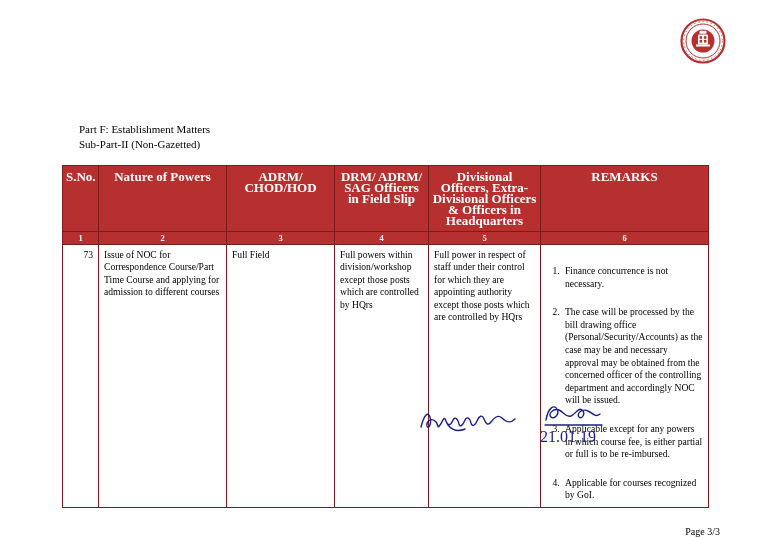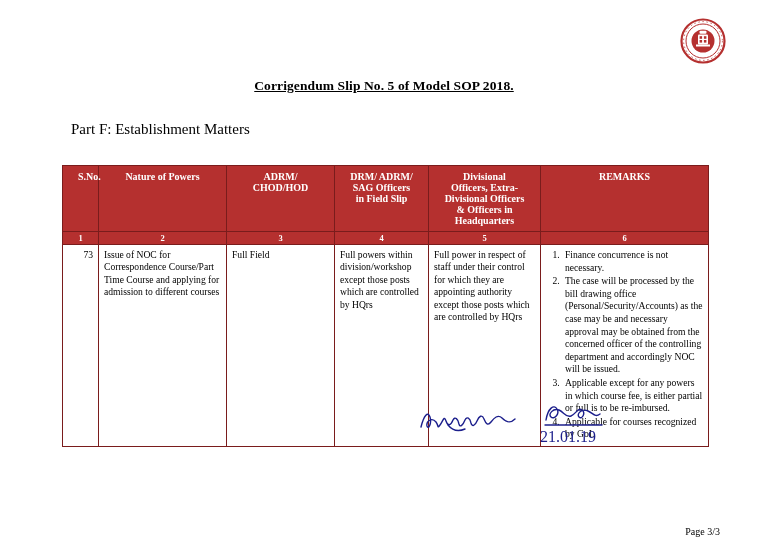--- a/index.html
+++ b/index.html
@@ -41,22 +41,22 @@
     text-align: center;
     font-size: 13.5px;
     font-weight: bold;
     text-decoration: underline;
     letter-spacing: 0.1px;
   }
 
   
   .part-heading {
     position: absolute;
-    left: 71px;
-    font-size: 15px;
+    left: 79px;
+    font-size: 11px;
     line-height: 15px;
   }
   .part-heading.line1 { top: 122px; }
   .part-heading.line2 { top: 137px; }
 
   
   .table-wrap {
     position: absolute;
     left: 62px;
     top: 165px;
@@ -67,25 +67,25 @@
     width: 100%;
     table-layout: fixed;
   }
   table.sop th, table.sop td {
     border: 1px solid #7a1c1c;
     vertical-align: top;
   }
   thead th {
     background: #b5302f;
     color: #ffffff;
-    font-size: 10px;
+    font-size: 13px;
     font-weight: bold;
     text-align: center;
     vertical-align: middle;
-    padding: 5px 15px;
+    padding: 5px 3px;
     line-height: 11px;
   }
   tr.numrow td {
     background: #b5302f;
     color: #ffffff;
     font-size: 8.5px;
     font-weight: bold;
     text-align: center;
     padding: 1px 2px;
     line-height: 10px;
@@ -99,21 +99,21 @@
     height: 160px;
   }
   td.c-sno { text-align: right; }
 
   ol.remarks {
     margin: 0;
     padding: 0 0 0 16px;
     list-style-position: outside;
   }
   ol.remarks li {
-    margin: 0 0 1px 0;
+    margin: 16px 0 1px 0;
     padding-left: 3px;
     line-height: 12.6px;
   }
 
   
   .sig-left {
     position: absolute;
     left: 418px;
     top: 405px;
     width: 100px;
@@ -170,23 +170,23 @@
         <rect x="23.9" y="18.2" width="2.5" height="2.6"></rect>
         <rect x="19.6" y="22" width="2.5" height="2.6"></rect>
         <rect x="23.9" y="22" width="2.5" height="2.6"></rect>
       </g>
       <g stroke="#b5302f" stroke-width="0.8" fill="none">
         <circle cx="23" cy="23" r="19.4" stroke-dasharray="1.5 2.6"></circle>
       </g>
     </svg>
   </div>
 
-  <div class="doc-title">Corrigendum Slip No. 5 of Model SOP 2018.</div>
 
   <div class="part-heading line1">Part F: Establishment Matters</div>
+  <div class="part-heading line2">Sub-Part-II (Non-Gazetted)</div>
 
   <div class="table-wrap">
     <table class="sop">
       <colgroup>
         <col style="width:36px">
         <col style="width:128px">
         <col style="width:108px">
         <col style="width:94px">
         <col style="width:112px">
         <col style="width:168px">

